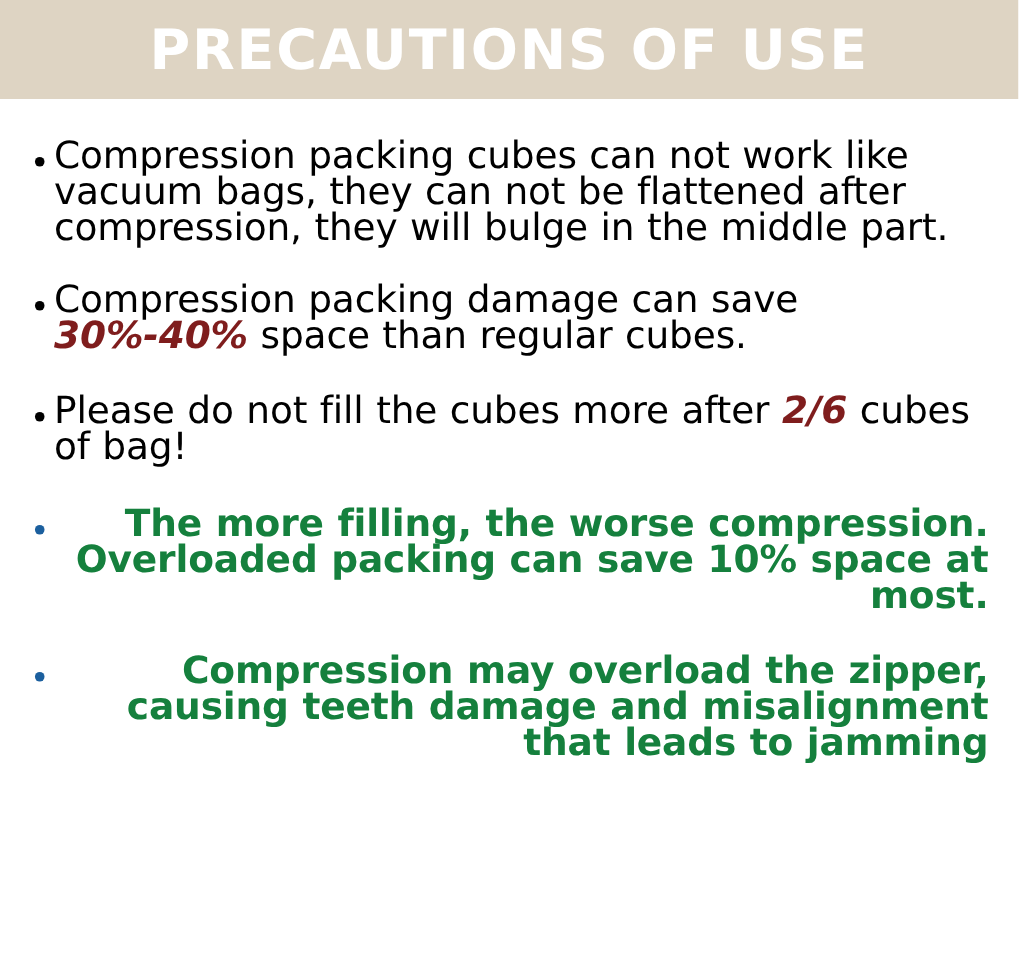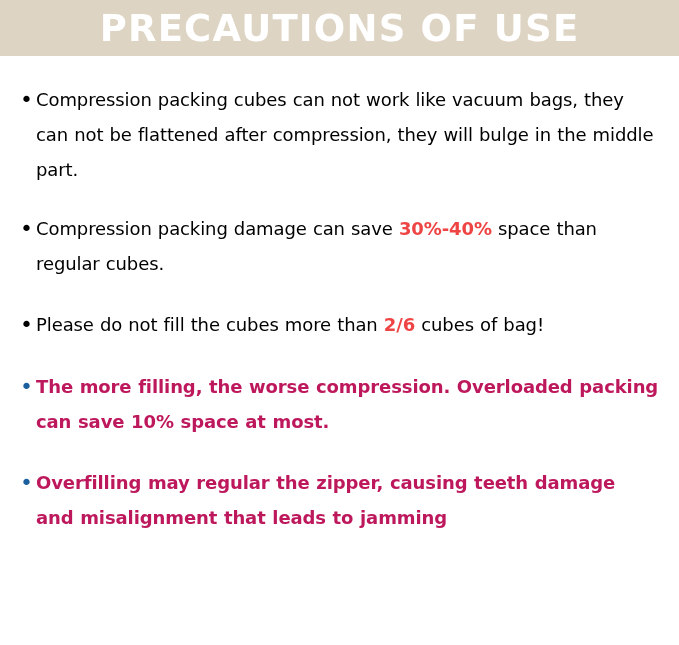--- a/index.html
+++ b/index.html
@@ -15,21 +15,21 @@
   }
   .page {
     position: relative;
     width: 679px;
     height: 645px;
     background: #ffffff;
     box-sizing: border-box;
   }
   .header-band {
     width: 100%;
-    height: 56px;
+    height: 66px;
     background: #ded4c3;
     display: flex;
     align-items: center;
     justify-content: center;
     box-sizing: border-box;
   }
   .header-title {
     color: #ffffff;
     font-size: 37px;
     font-weight: bold;
@@ -55,33 +55,35 @@
     color: #000000;
     text-align: left;
     padding-left: 2px;
     box-sizing: border-box;
   }
   .bullet-item.blue .bullet-dot {
     color: #1b5f9e;
   }
   .bullet-text {
     flex: 1 1 auto;
-    font-size: 18px;
-    line-height: 35px;
+    font-size: 25px;
+    line-height: 24px;
     color: #000000;
     letter-spacing: -0.1px;
     word-spacing: 0.5px;
   }
   .bullet-item.blue .bullet-text {
-    color: #be185d;
+    color: #15803d;
     font-weight: bold;
+    text-align: right;
   }
   .hl {
-    color: #ef4444;
+    color: #7f1d1d;
     font-weight: bold;
+    font-style: italic;
   }
   .sp1 { margin-bottom: 24px; }
   .sp2 { margin-bottom: 26px; }
   .sp3 { margin-bottom: 27px; }
   .sp4 { margin-bottom: 26px; }
 </style>
 </head>
 <body>
 
 <div class="page">
@@ -102,32 +104,32 @@
     <div class="bullet-item sp2">
       <span class="bullet-dot">•</span>
       <span class="bullet-text">
         <span>Compression packing damage can save </span><span class="hl">30%-40%</span><span> space than regular cubes.</span>
       </span>
     </div>
 
     <div class="bullet-item sp3">
       <span class="bullet-dot">•</span>
       <span class="bullet-text">
-        <span>Please do not fill the cubes more than </span><span class="hl">2/6</span><span> cubes of bag!</span>
+        <span>Please do not fill the cubes more after </span><span class="hl">2/6</span><span> cubes of bag!</span>
       </span>
     </div>
 
     <div class="bullet-item blue sp4">
       <span class="bullet-dot">•</span>
       <span class="bullet-text">
         <span>The more filling, the worse compression. Overloaded packing can save 10% space at most.</span>
       </span>
     </div>
 
     <div class="bullet-item blue">
       <span class="bullet-dot">•</span>
       <span class="bullet-text">
-        <span>Overfilling may regular the zipper, causing teeth damage and misalignment that leads to jamming</span>
+        <span>Compression may overload the zipper, causing teeth damage and misalignment that leads to jamming</span>
       </span>
     </div>
 
   </div>
 </div>
 
 </body></html>

